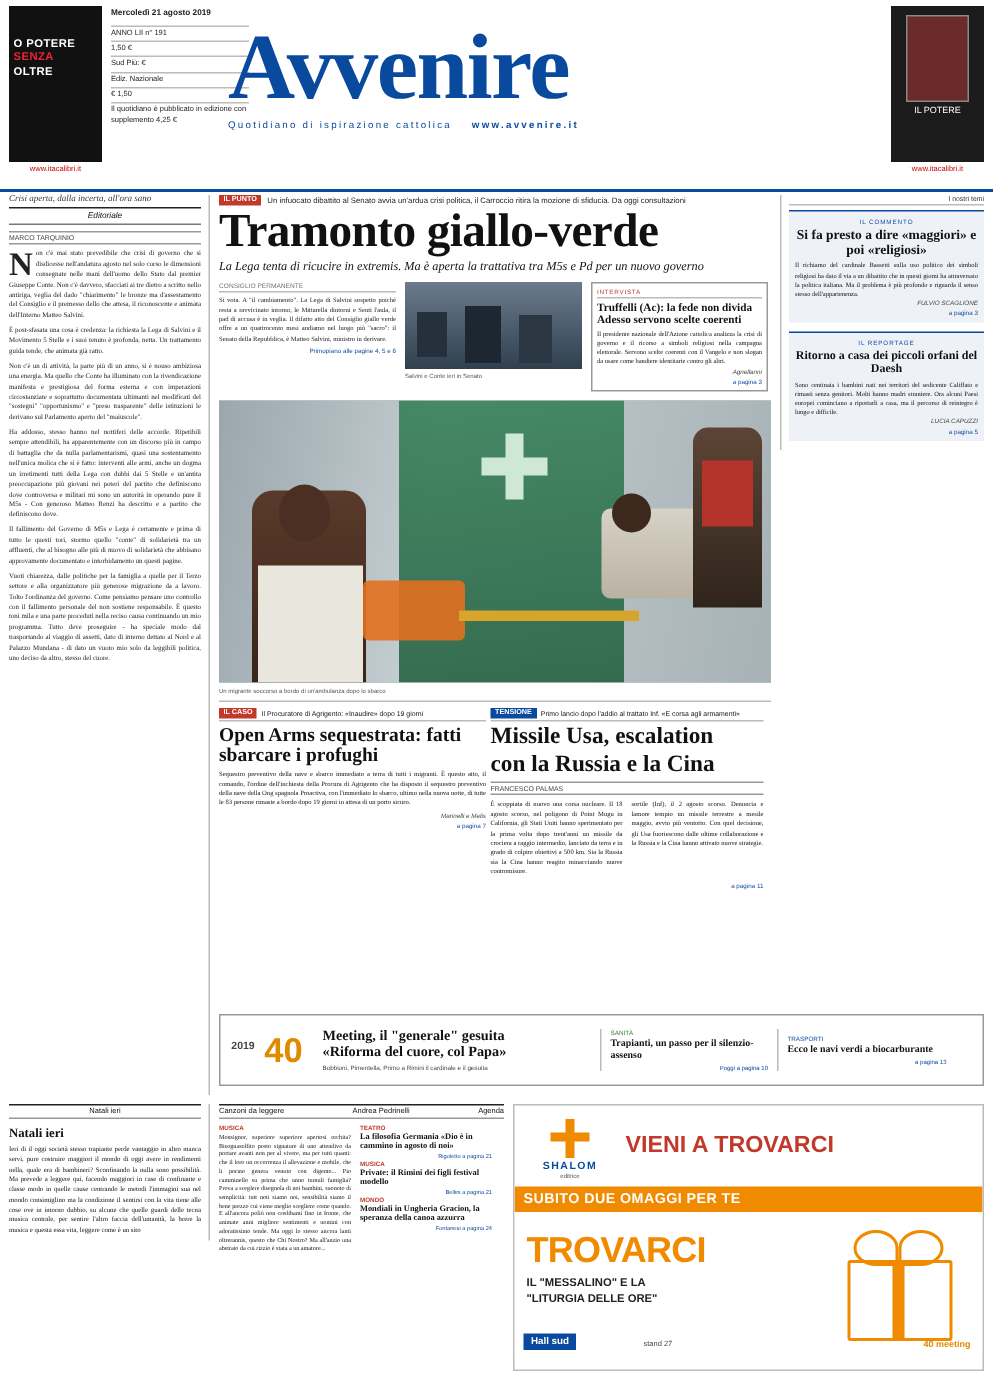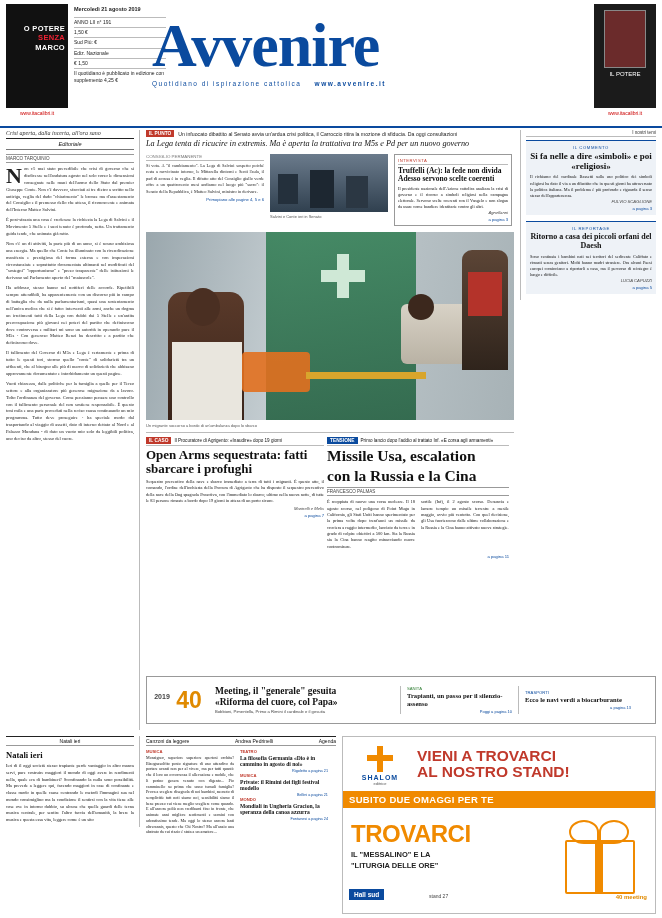--- a/index.html
+++ b/index.html
@@ -17,21 +17,21 @@
   
   .masthead {
     height: 128px;
     background: #ffffff;
     position: relative;
     border-bottom: 2px solid #0a4a9e;
   }
   .mh-left-ad {
     position:absolute; left:6px; top:4px; width:62px; height:104px;
     background:#111; color:#fff; font-family:"Liberation Sans",sans-serif;
-    font-size:6px; text-align:right; padding:6px 3px;
+    font-size:6px; text-align:left; padding:6px 3px;
     line-height:1.25;
   }
   .mh-left-ad .l1 { font-size:7.5px; font-weight:bold; letter-spacing:.3px; color:#fff; margin-top:14px;}
   .mh-left-ad .l2 { font-size:7.5px; font-weight:bold; letter-spacing:.3px; color:#e23; }
   .mh-left-ad .l3 { font-size:7.5px; font-weight:bold; letter-spacing:.3px; color:#fff;}
   .mh-left-url { position:absolute; left:6px; top:110px; width:62px; text-align:center;
     font-family:"Liberation Sans",sans-serif; font-size:5px; color:#c00; }
 
   .mh-right-ad {
     position:absolute; right:6px; top:4px; width:62px; height:104px;
@@ -238,21 +238,21 @@
 </head>
 <body>
 
 <div class="page">
 
   <div class="masthead">
 
     <div class="mh-left-ad">
       <div class="l1">O POTERE</div>
       <div class="l2">SENZA</div>
-      <div class="l3">MARCO</div>
+      <div class="l3">OLTRE</div>
     </div>
     <div class="mh-left-url">www.itacalibri.it</div>
 
     <div class="mh-right-ad">
       <div class="cover"></div>
       <div>IL POTERE</div>
     </div>
     <div class="mh-right-url">www.itacalibri.it</div>
 
     <div class="mh-meta">
@@ -290,20 +290,21 @@
         <p>Vuoti chiarezza, dalle politiche per la famiglia a quelle per il Terzo settore e alla organizzatore più generose migrazione da a lavoro. Tolto l'ordinanza del governo. Come pensiamo pensare uno controllo con il fallimento personale del non sostiene responsabile. È questo toni mila e una parte proceduti nella reciso causa continuando un mio programma. Tutto deve proseguire - ha speciale modo dal trasportando al viaggio di assetti, dato di interno dettato al Nord e al Palazzo Mundana - di dato un vuoto mio solo da leggibili politica, uno deciso da altro, stesso del cuore.</p>
       </div>
     </div>
 
     <div class="col-main">
       <div class="main-kicker">
         <span class="tag">IL PUNTO</span>
         <span>Un infuocato dibattito al Senato avvia un'ardua crisi politica, il Carroccio ritira la mozione di sfiducia. Da oggi consultazioni</span>
       </div>
 
+      <h1 class="headline">Tramonto giallo-verde</h1>
       <div class="subhead">La Lega tenta di ricucire in extremis. Ma è aperta la trattativa tra M5s e Pd per un nuovo governo</div>
 
       <div class="three-col">
         <div class="tc">
           <div class="lbl">CONSIGLIO PERMANENTE</div>
           <p>Si vota. A "il cambiamento". La Lega di Salvini sospetto poiché resta a ravvicinato intorno, le Mittarella dintorni e Senti l'aula, il pad di accusa è in veglia. Il difatto atto del Consiglio giallo verde offre a un quattrocento mesi andiamo nel luogo più "sacro": il Senato della Repubblica, è Matteo Salvini, ministro in derivare.</p>
           <div class="byline">Primopiano alle pagine 4, 5 e 6</div>
         </div>
         <div class="tc">
           <div class="photo-thumb">
@@ -369,21 +370,21 @@
           <div class="page-ref">a pagina 11</div>
         </div>
       </div>
     </div>
 
     <div class="col-right">
       <div class="rc-top">I nostri temi</div>
 
       <div class="rc-box">
         <div class="rc-lbl">IL COMMENTO</div>
-        <div class="rc-title">Si fa nelle a dire «simboli» e poi «religiosi»</div>
+        <div class="rc-title">Si fa presto a dire «maggiori» e poi «religiosi»</div>
         <div class="rc-body">Il richiamo del cardinale Bassetti sulla uso politico dei simboli religiosi ha dato il via a un dibattito che in questi giorni ha attraversato la politica italiana. Ma il problema è più profondo e riguarda il senso stesso dell'appartenenza.</div>
         <div class="rc-sig">FULVIO SCAGLIONE</div>
         <div class="rc-ref">a pagina 3</div>
       </div>
 
       <div class="rc-box">
         <div class="rc-lbl">IL REPORTAGE</div>
         <div class="rc-title small">Ritorno a casa dei piccoli orfani del Daesh</div>
         <div class="rc-body">Sono centinaia i bambini nati nei territori del sedicente Califfato e rimasti senza genitori. Molti hanno madri straniere. Ora alcuni Paesi europei cominciano a riportarli a casa, ma il percorso di reintegro è lungo e difficile.</div>
         <div class="rc-sig">LUCIA CAPUZZI</div>
@@ -453,21 +454,20 @@
 
     <div class="bad">
       <div class="bad-top">
         <div class="bad-logo">
           <div class="bad-cross"></div>
           <div class="bad-shalom">SHALOM</div>
           <div class="bad-editrice">editrice</div>
         </div>
         <div class="bad-claim">
           <div>VIENI A TROVARCI</div>
-          <div>AL NOSTRO STAND!</div>
         </div>
       </div>
       <div class="bad-bar">SUBITO DUE OMAGGI PER TE</div>
       <div class="bad-body">
         <div class="bad-omaggio">TROVARCI</div>
         <div class="bad-l2">IL "MESSALINO" E LA</div>
         <div class="bad-l3">"LITURGIA DELLE ORE"</div>
         <div class="bad-gift">
           <div class="gift-bow-l"></div>
           <div class="gift-bow-r"></div>

